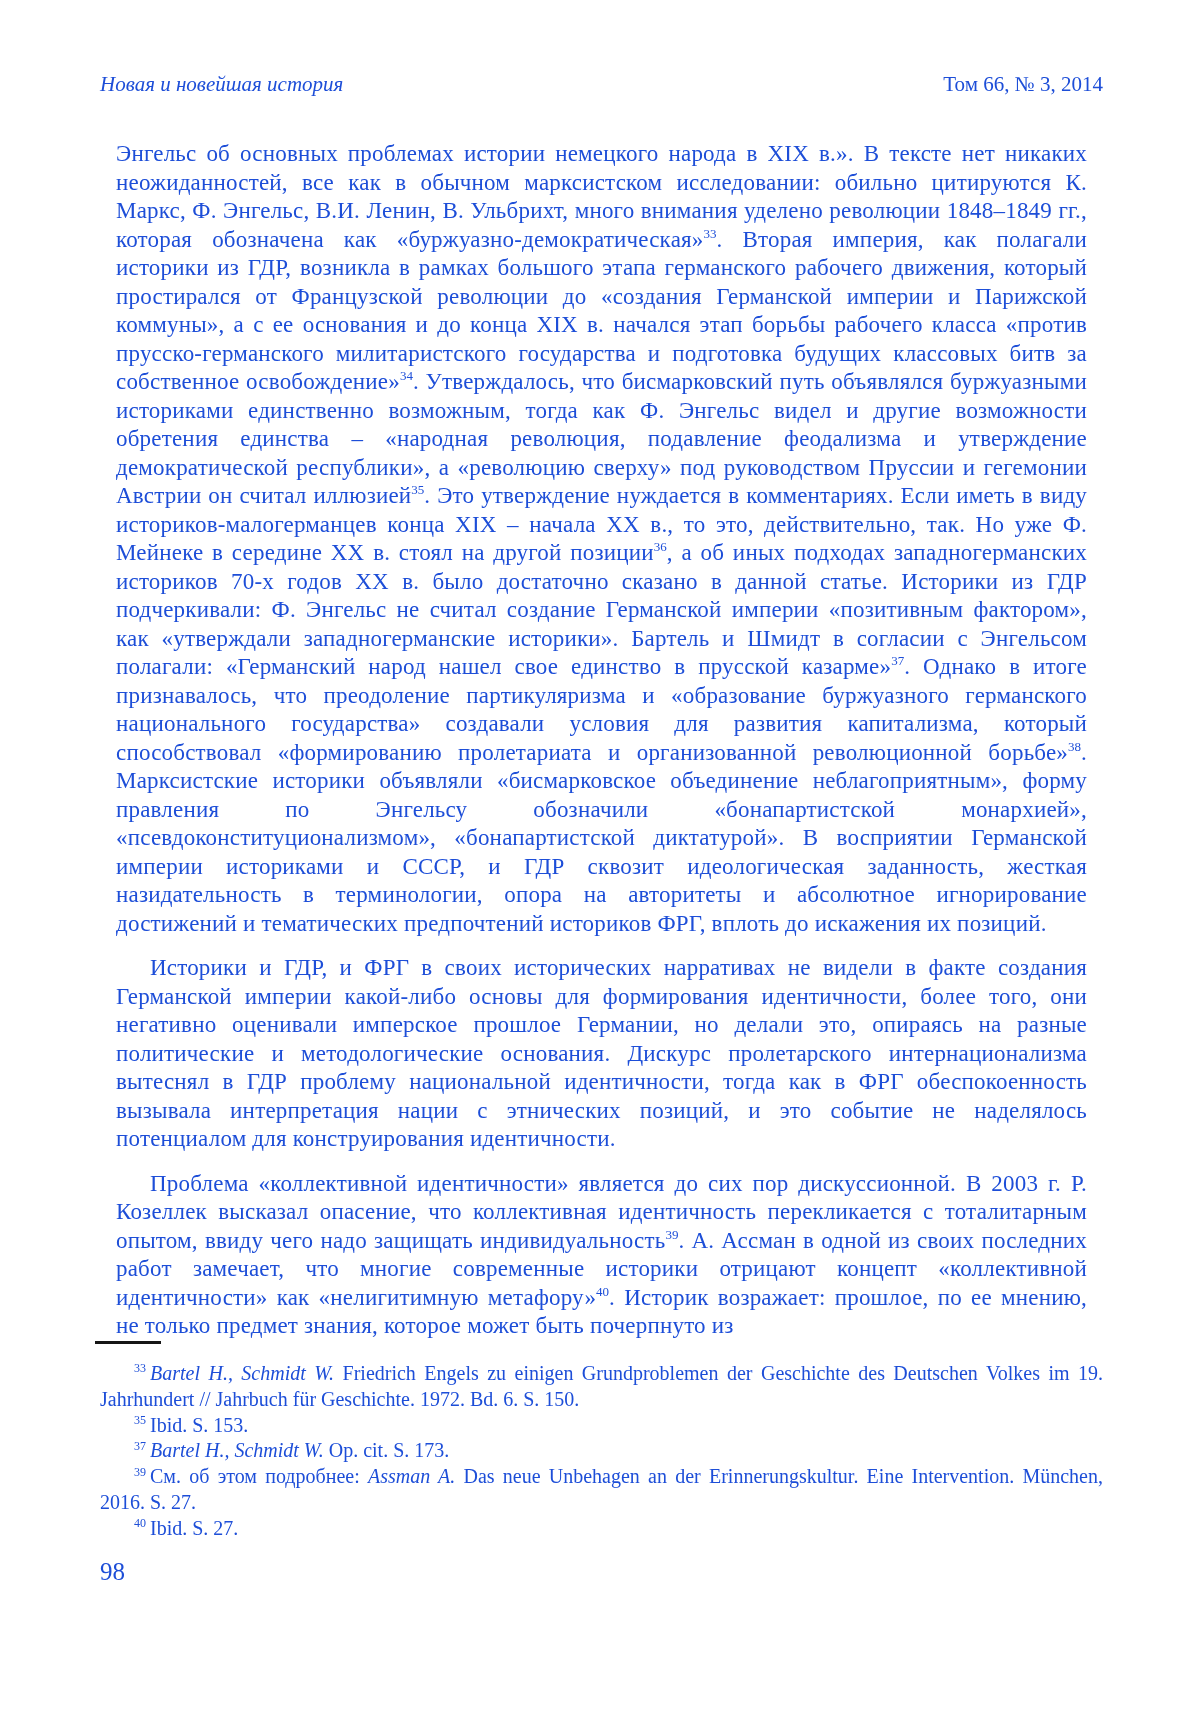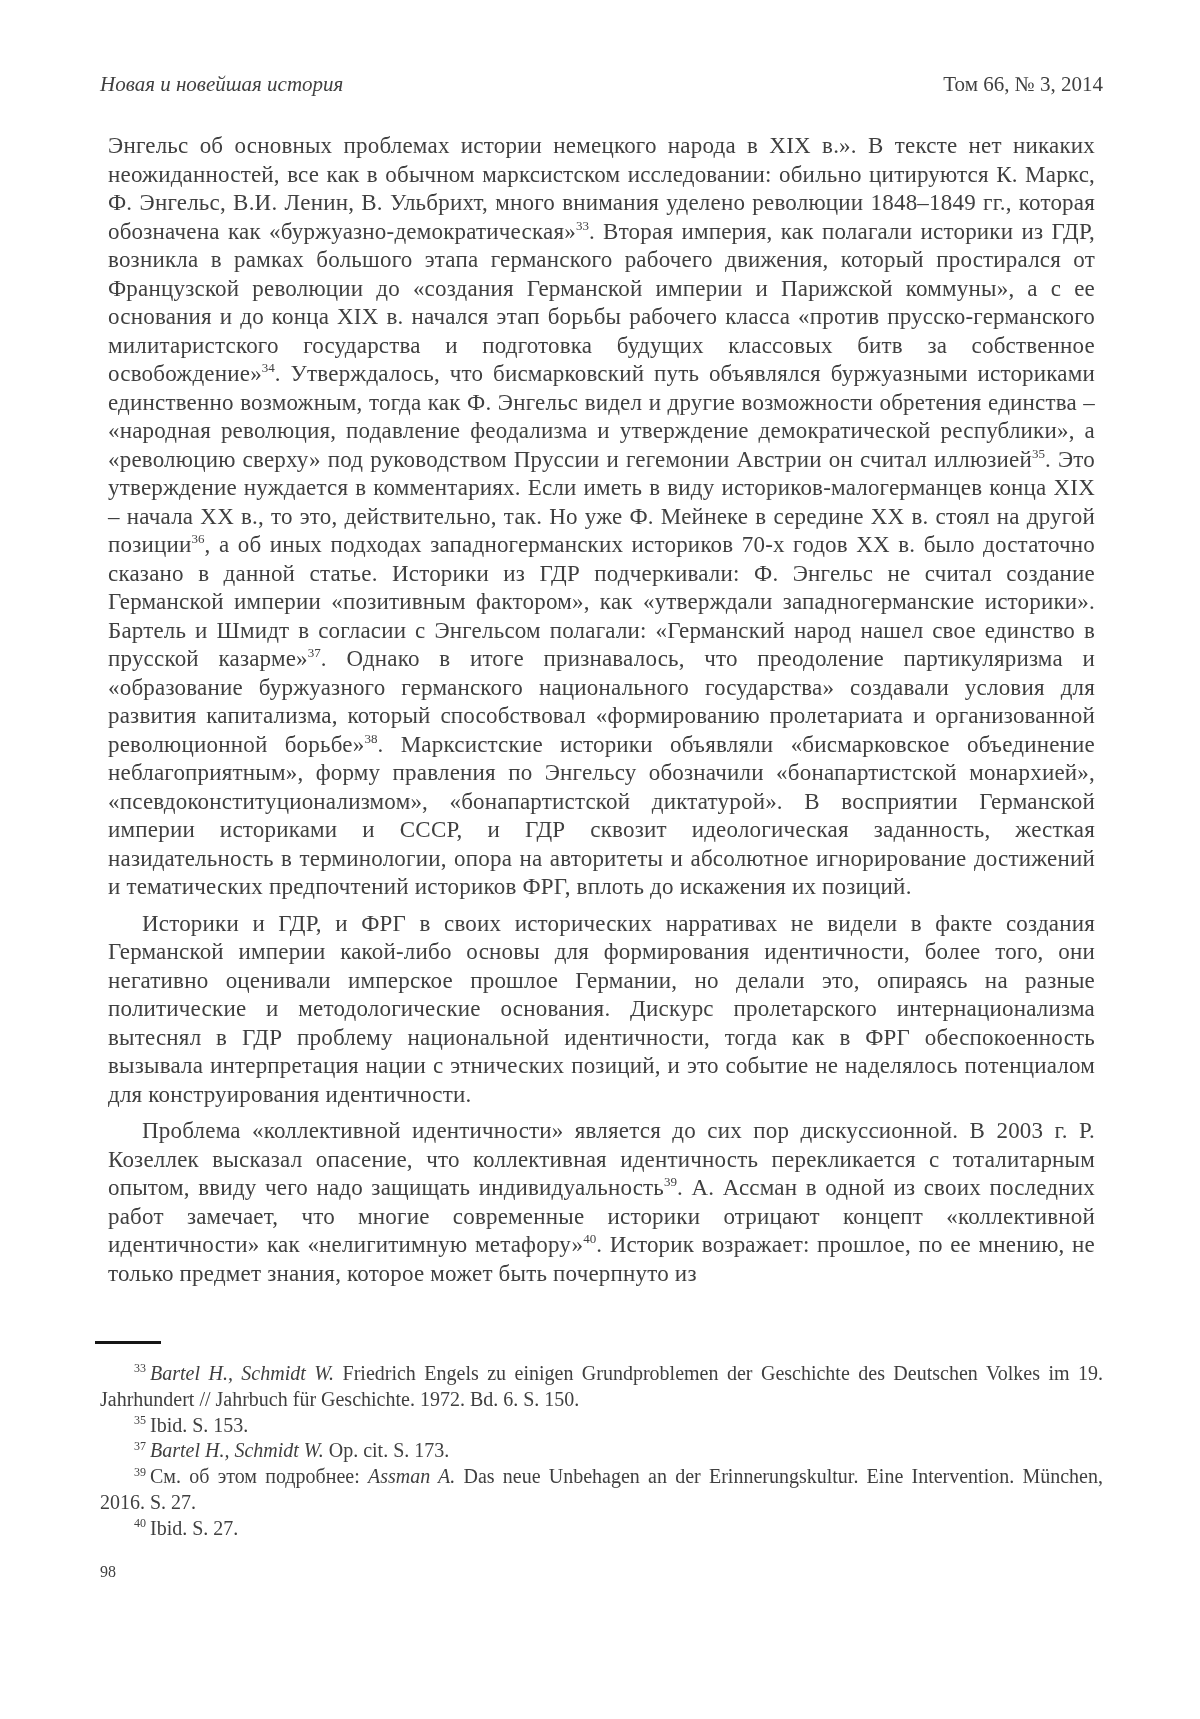--- a/index.html
+++ b/index.html
@@ -2,21 +2,21 @@
 <html><head>
 <meta charset="utf-8">
 <style>
   html, body { margin: 0; padding: 0; background: #ffffff; }
   .page {
     position: relative;
     width: 1200px;
     height: 1719px;
     background: #ffffff;
     font-family: "Liberation Serif", "DejaVu Serif", serif;
-    color: #404040;
+    color: #1d4ed8;
     box-sizing: border-box;
     overflow: hidden;
   }
   .running-head {
     position: absolute;
     top: 72px;
     left: 100px;
     right: 97px;
     display: flex;
     justify-content: space-between;
@@ -30,21 +30,21 @@
     top: 124px;
     left: 100px;
     right: 97px;
     height: 1215px;
     overflow: hidden;
     font-size: 23px;
     line-height: 28.5px;
     letter-spacing: 0.2px;
     text-align: justify;
   }
-  .article-body p { margin: 8px; }
+  .article-body p { margin: 16px; }
   .article-body p.indent { text-indent: 34px; }
   sup.fnref {
     font-size: 13px;
     line-height: 0;
     letter-spacing: 0;
     vertical-align: super;
   }
   .footer-area {
     position: absolute;
     top: 1341px;
@@ -66,21 +66,21 @@
   .footnotes p { margin: 0; text-indent: 34px; font-family: Liberation Serif, serif; }
   .footnotes sup.fnnum {
     font-size: 12px;
     line-height: 0;
     vertical-align: super;
     margin-right: 4px;
   }
   .it { font-style: italic; }
   .page-number {
     margin-top: 16px;
-    font-size: 16px;
+    font-size: 25px;
     line-height: 28px;
   }
 </style>
 </head>
 <body>
 
 <div class="page">
 
   <div class="running-head">
     <span class="journal">Новая и новейшая история</span>

